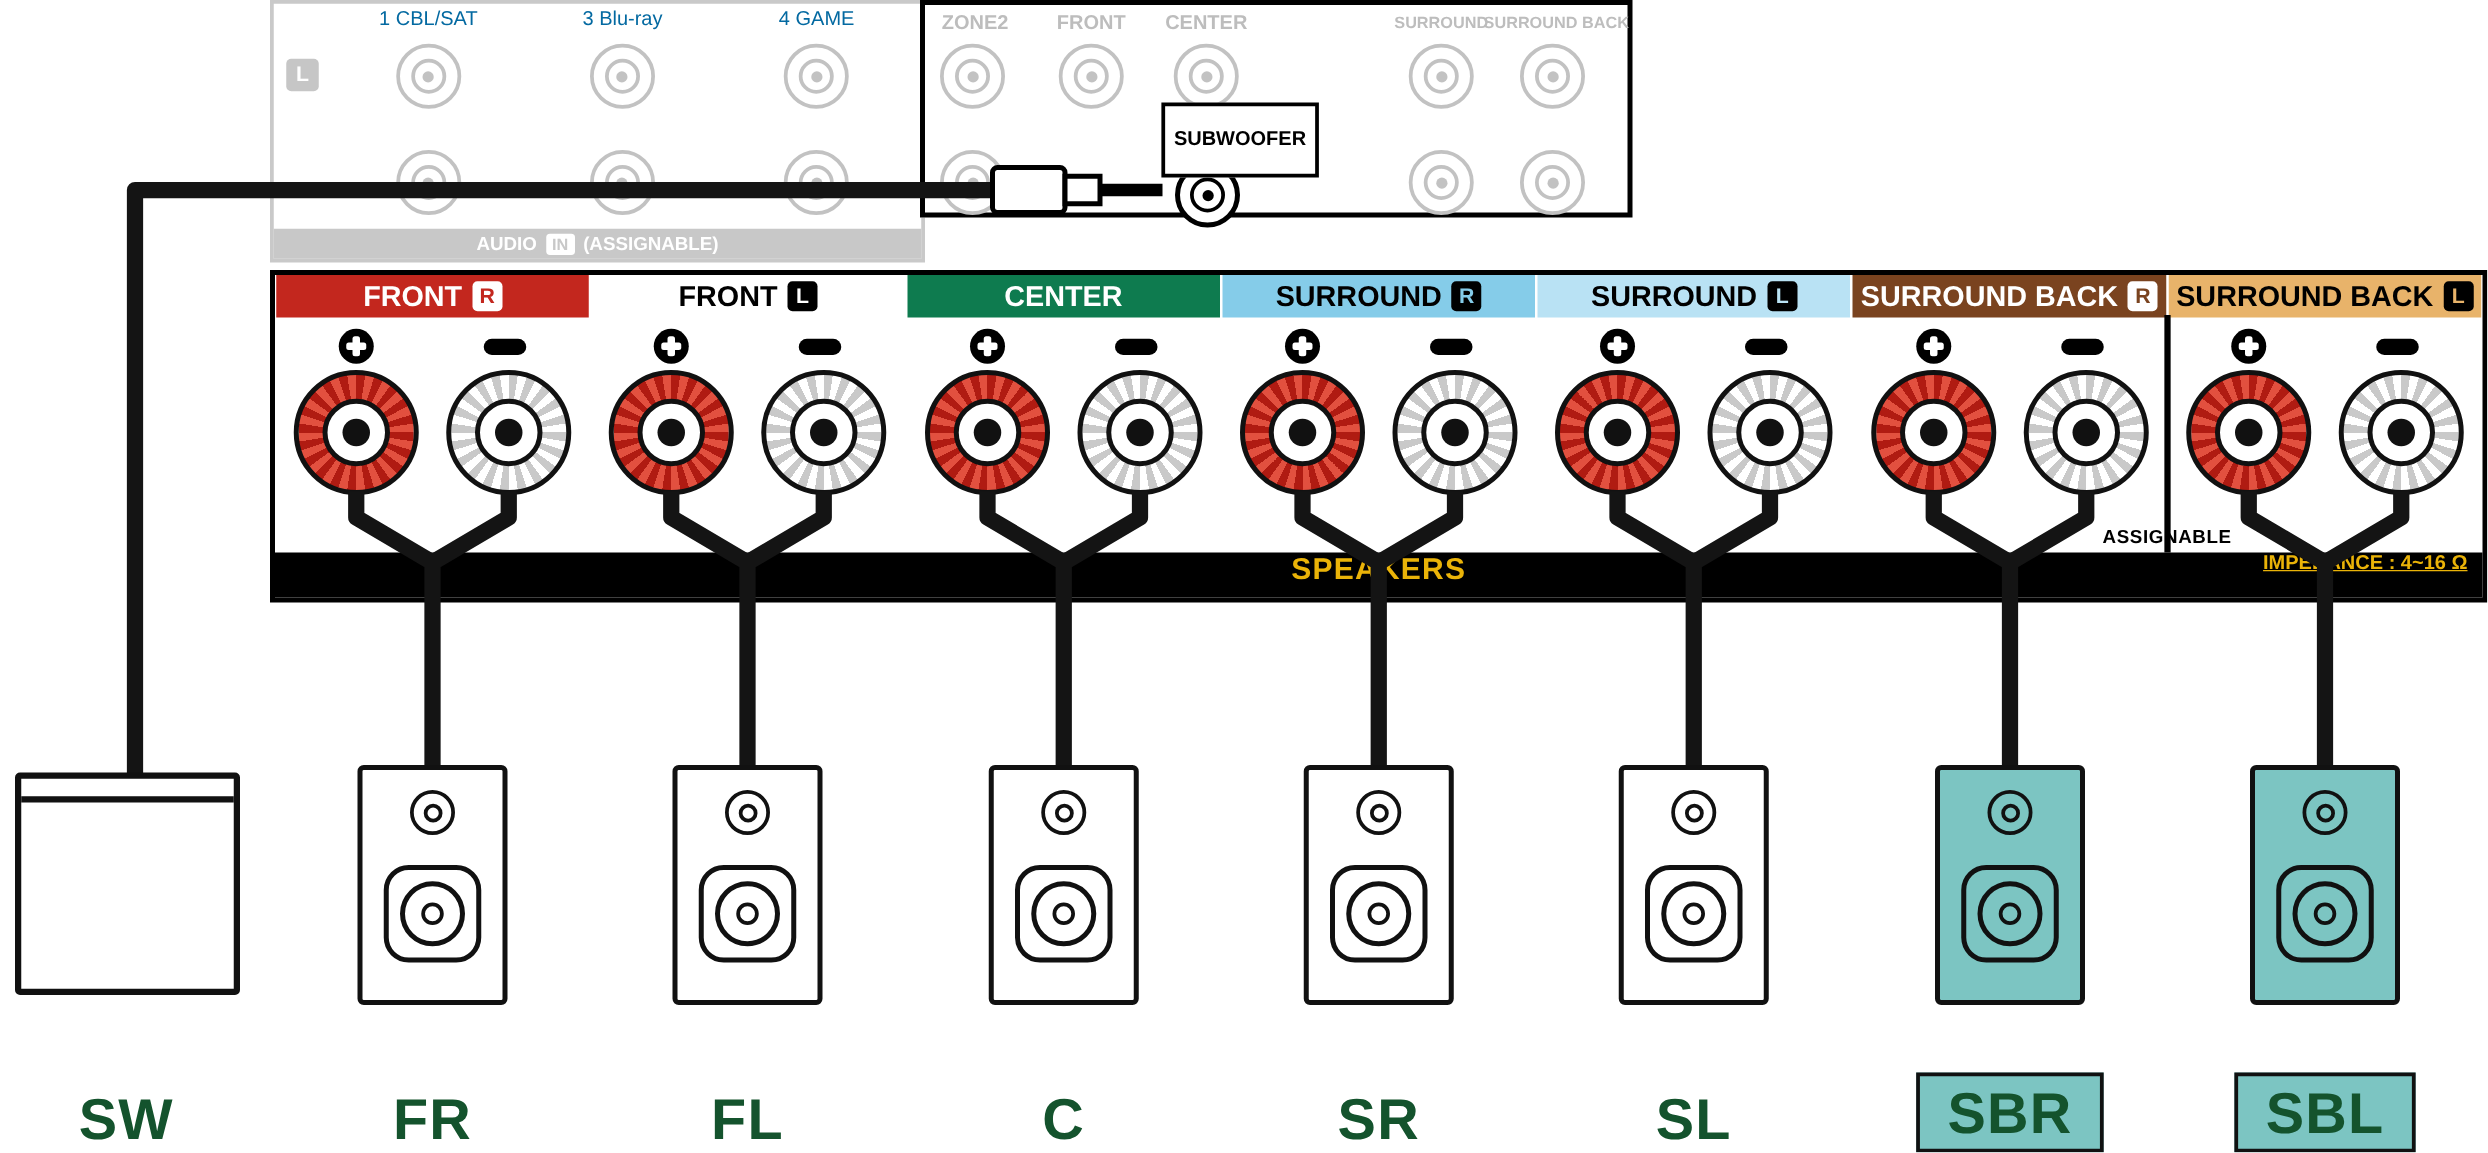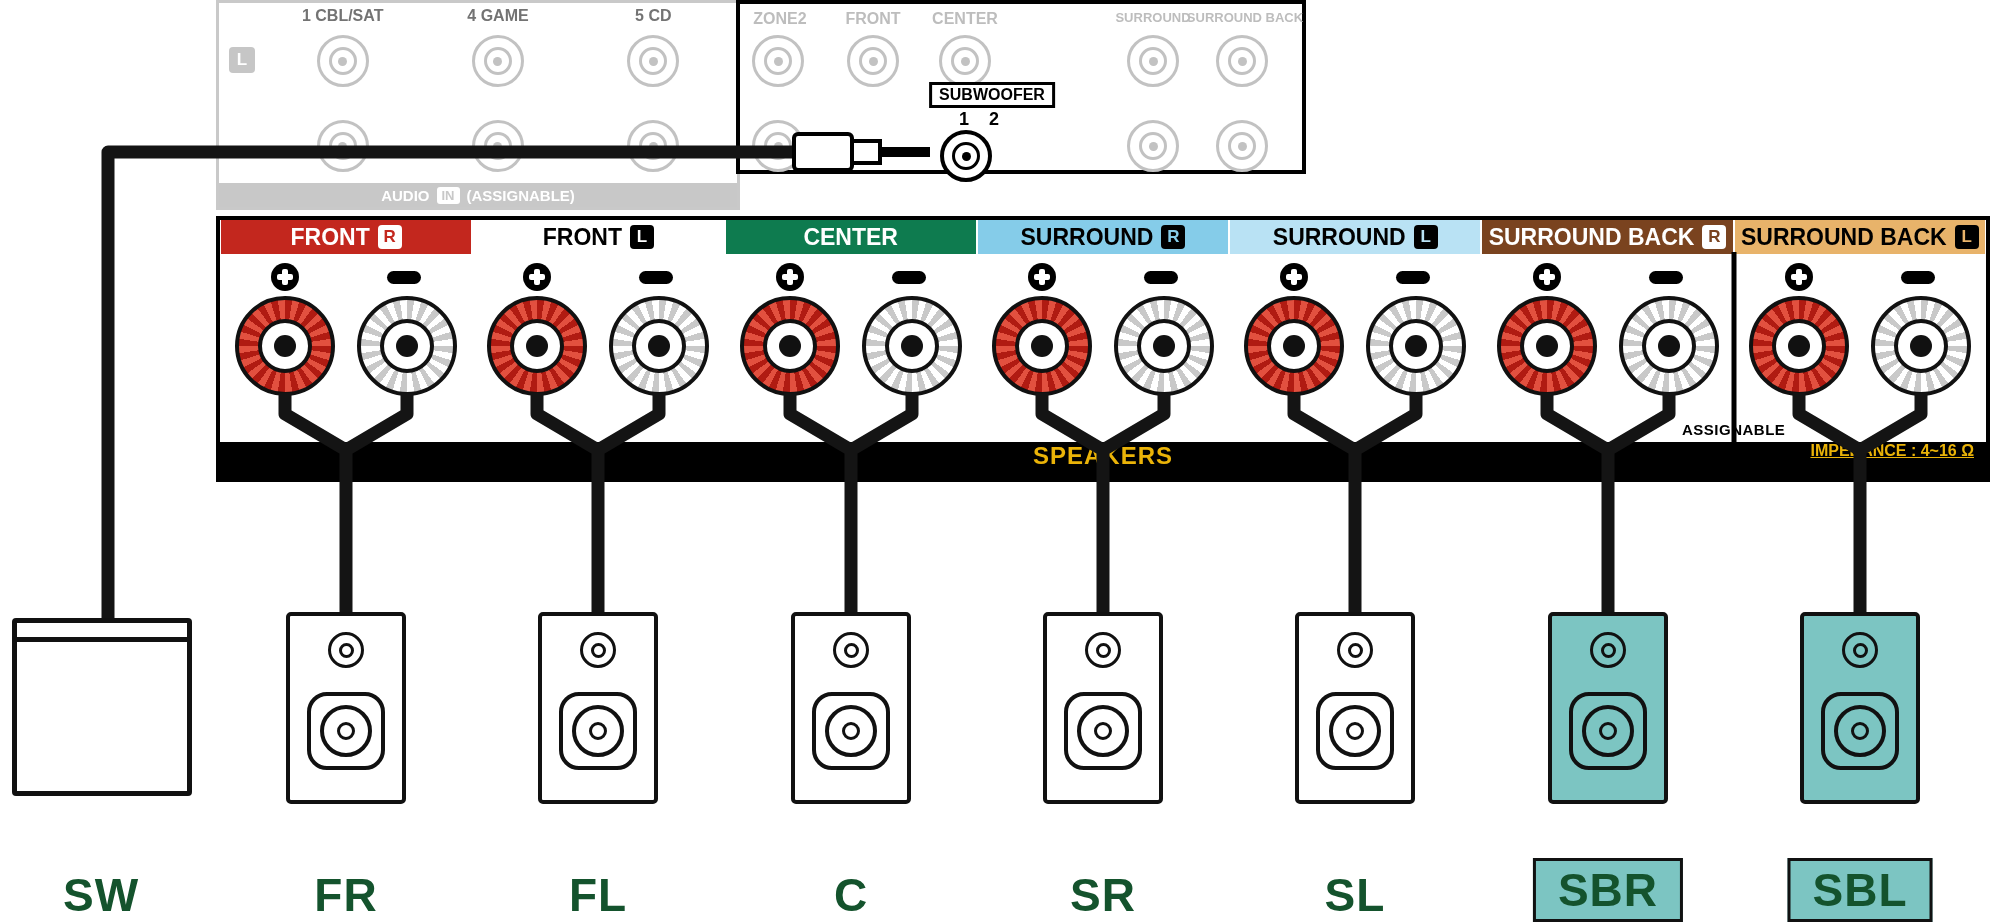--- a/index.html
+++ b/index.html
@@ -7,21 +7,21 @@
   .stage {
     position:relative; width:1990px; height:922px; background:#fff;
     font-family:"Liberation Sans","DejaVu Sans",sans-serif; overflow:hidden;
   }
 
   
   .audio-panel { position:absolute; left:216px; top:0; width:524px; height:210px;
     border:3px solid #c9c9c9; background:#fff; z-index:1; }
   .ain-grid { position:absolute; left:46px; right:6px; top:4px; display:flex; }
   .ain-col { flex:1; display:flex; flex-direction:column; align-items:center; }
-  .ain-head { height:24px; font-size:16px; font-weight:bold; color:#737373; white-space:nowrap; }
+  .ain-head { height:24px; font-size:16px; font-weight:normal; color:#0369a1; white-space:nowrap; }
   .ain-col .jack { margin-top:4px; }
   .ain-col .jack + .jack { margin-top:33px; }
   .ain-lbox { position:absolute; left:10px; top:44px; width:26px; height:26px;
     background:#c6c6c6; color:#fff; font-weight:bold; font-size:17px; border-radius:4px;
     display:flex; align-items:center; justify-content:center; }
   .ain-bar { position:absolute; left:0; right:0; bottom:0; height:24px; background:#c8c8c8;
     color:#fff; font-weight:bold; font-size:15px; display:flex; align-items:center;
     justify-content:center; gap:7px; }
   .in-badge { background:#fff; color:#c8c8c8; border-radius:3px; padding:0 5px;
     font-size:13px; line-height:17px; }
@@ -37,21 +37,21 @@
   .jack.black .j3 { background:#000; }
   .jack.po { position:absolute; }
 
   
   .preout-panel { position:absolute; left:736px; top:0; width:570px; height:174px;
     border:4px solid #000; background:#fff; z-index:2; }
   .po-head { position:absolute; top:6px; transform:translateX(-50%); font-size:16px;
     font-weight:bold; color:#bdbdbd; white-space:nowrap; }
   .po-head.small { font-size:13px; }
   .sub-box { position:absolute; top:78px; left:252px; transform:translateX(-50%);
-    border:3px solid #000; font-size:16px; font-weight:bold; padding:1px 7px;
+    border:3px solid #000; font-size:16px; font-weight:bold; padding:18px 7px;
     background:#fff; white-space:nowrap; z-index:2; }
   .sub-num { position:absolute; top:105px; transform:translateX(-50%);
     font-weight:bold; font-size:18px; color:#000; }
   .po-bar { position:absolute; left:0; right:0; bottom:0; height:26px; background:#000;
     color:#fff; font-weight:bold; font-size:17px; letter-spacing:1px;
     display:flex; align-items:center; justify-content:center; }
 
   
   .speaker-panel { position:absolute; left:216px; top:216px; width:1774px; height:266px;
     border:4px solid #000; background:#fff; z-index:3; }
@@ -126,34 +126,34 @@
               <div class="j3"></div>
             </div>
           </div>
         <div class="jack">
             <div class="j2">
               <div class="j3"></div>
             </div>
           </div>
       </div>
       <div class="ain-col">
-        <div class="ain-head">4 GAME</div>
+        <div class="ain-head">3 Blu-ray</div>
         <div class="jack">
             <div class="j2">
               <div class="j3"></div>
             </div>
           </div>
         <div class="jack">
             <div class="j2">
               <div class="j3"></div>
             </div>
           </div>
       </div>
       <div class="ain-col">
-        <div class="ain-head">5 CD</div>
+        <div class="ain-head">4 GAME</div>
         <div class="jack">
             <div class="j2">
               <div class="j3"></div>
             </div>
           </div>
         <div class="jack">
             <div class="j2">
               <div class="j3"></div>
             </div>
           </div>

